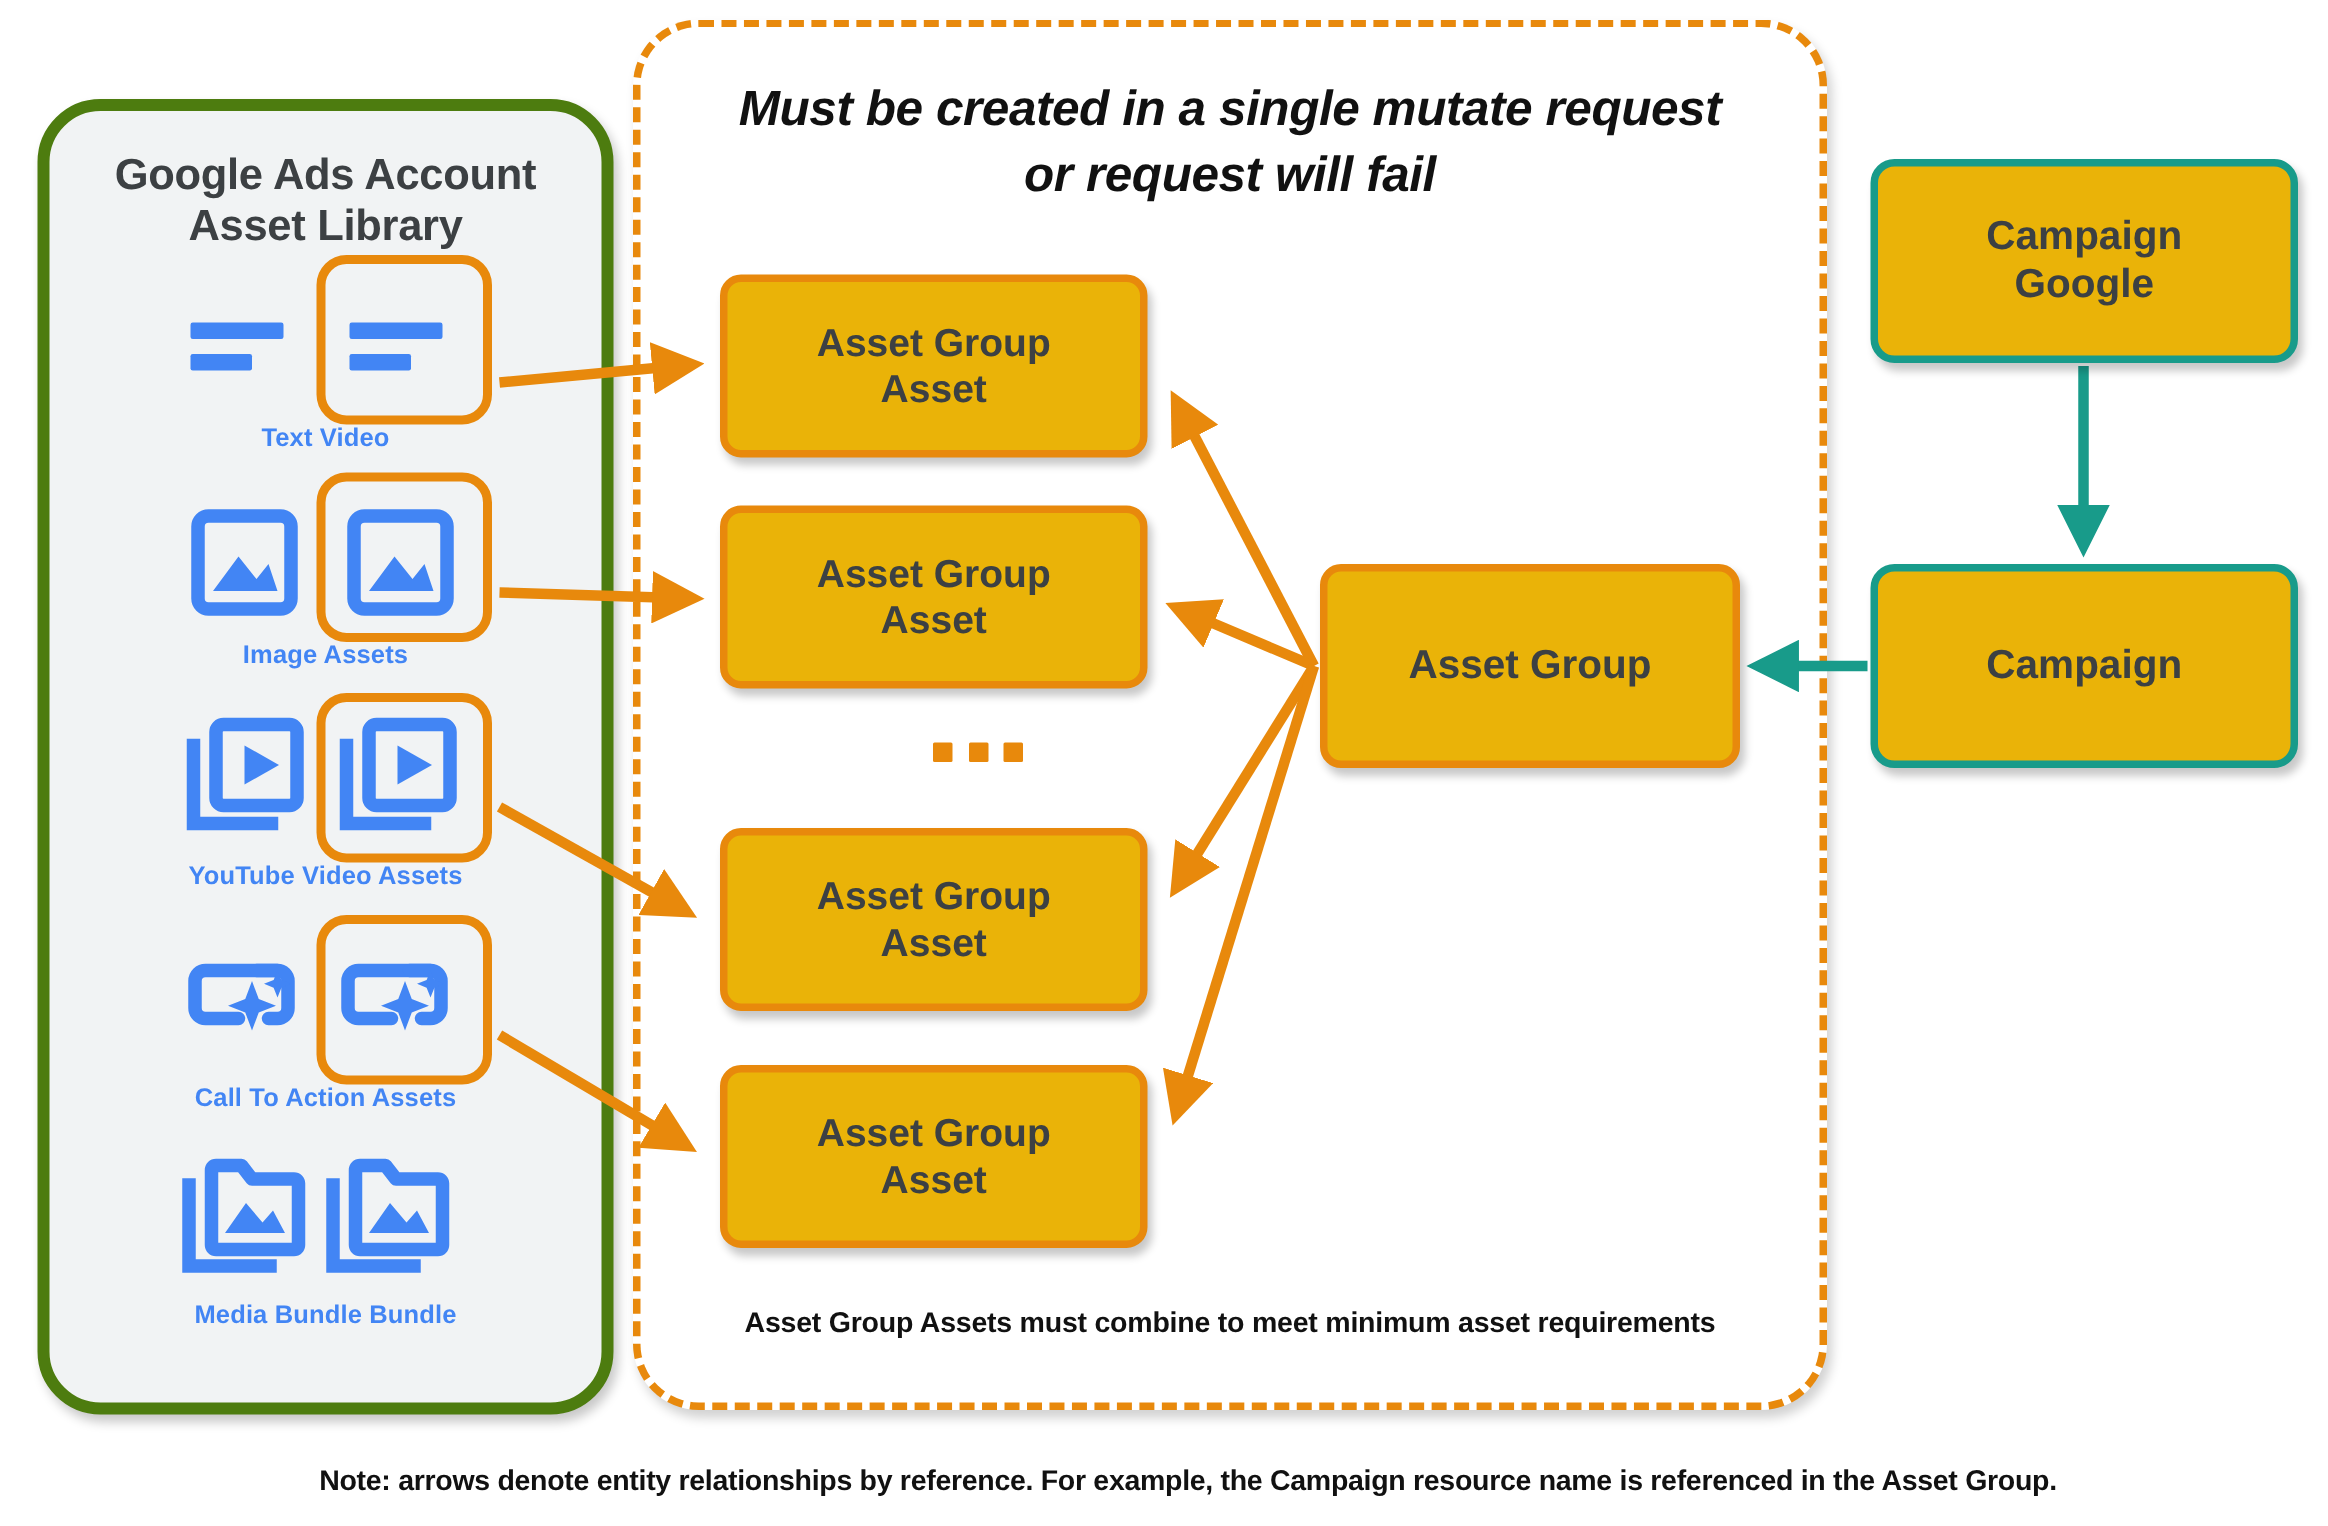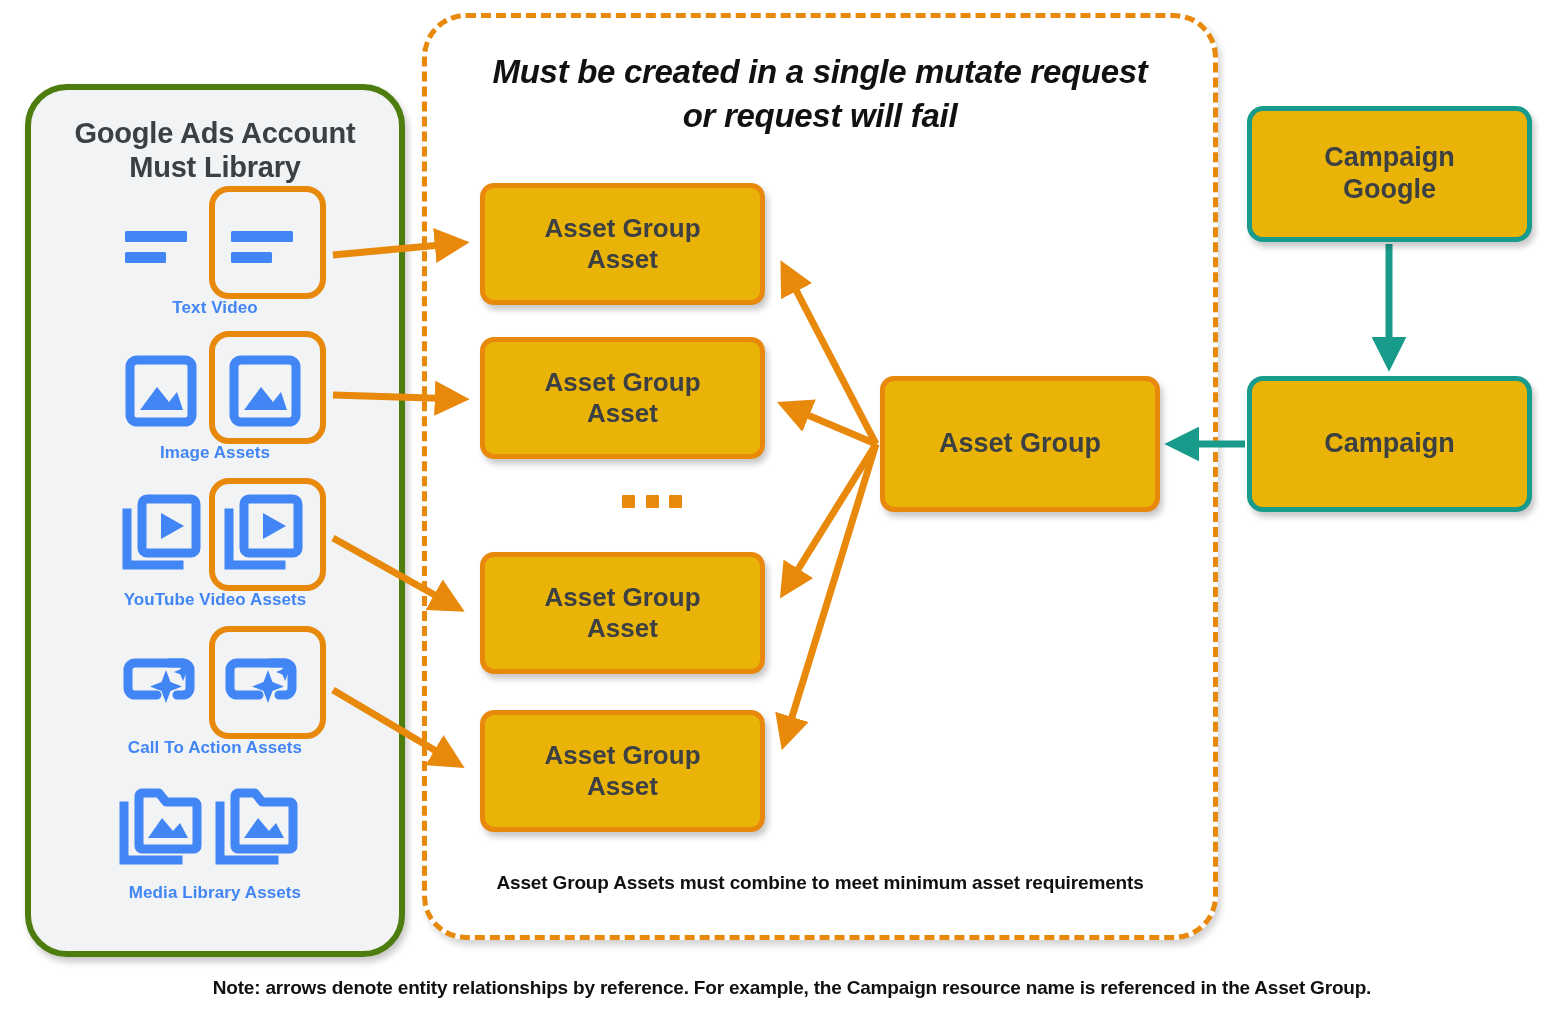--- a/index.html
+++ b/index.html
@@ -9,22 +9,22 @@
     font-family:"Liberation Sans", sans-serif;
     -webkit-font-smoothing:antialiased;
   }
   #stage{position:absolute;left:0;top:0;width:1552px;height:1017px;}
 
   
   #wires{position:absolute;left:0;top:0;width:1552px;height:1017px;pointer-events:none;z-index:4;}
 
   
   .sidebar{
-    position:absolute;left:25px;top:84px;width:368px;height:861px;
-    background:#f1f3f4;border:6px solid #4d7c0f;border-radius:42px;
+    position:absolute;left:25px;top:66px;width:368px;height:861px;
+    background:#f1f3f4;border:8px solid #4d7c0f;border-radius:42px;
     box-shadow:3px 5px 7px rgba(0,0,0,.22);
     z-index:2;
   }
   .sidebar-title{
     position:absolute;left:0;right:0;top:26px;
     text-align:center;color:#3c4043;
     font-size:29px;font-weight:700;line-height:1.18;
     letter-spacing:-.2px;
   }
 
@@ -101,21 +101,21 @@
 </head>
 <body>
 
 <div id="stage">
 
   <div class="dashed-box"></div>
 
   <div class="sidebar">
     <div class="sidebar-title">
       <div>Google Ads Account</div>
-      <div>Must Library</div>
+      <div>Asset Library</div>
     </div>
 
     <div class="asset-row" style="top:105px;">
       <div class="icon-pair">
         <div class="icon-slot left">
           <svg class="icon-svg" viewBox="0 0 96 96">
             <rect x="8" y="36" width="62" height="11" rx="1.5" fill="#4285f4"></rect>
             <rect x="8" y="57" width="41" height="11" rx="1.5" fill="#4285f4"></rect>
           </svg>
         </div>
@@ -203,21 +203,21 @@
           </svg>
         </div>
         <div class="icon-slot right">
           <svg class="icon-svg" viewBox="0 0 96 96">
             <path d="M7 26 L7 80 L61 80" fill="none" stroke="#4285f4" stroke-width="9" stroke-linecap="square"></path>
             <path d="M22 66 V16 a3 3 0 0 1 3 -3 h17 l7 9 h28 a3 3 0 0 1 3 3 v41 a3 3 0 0 1 -3 3 H25 a3 3 0 0 1 -3 -3 Z" fill="none" stroke="#4285f4" stroke-width="9" stroke-linejoin="round"></path>
             <path d="M31 58 L45 38 L56 51 L63 43 L71 58 Z" fill="#4285f4"></path>
           </svg>
         </div>
       </div>
-      <div class="asset-label" style="top:103px;">Media Library  Assets</div>
+      <div class="asset-label" style="top:103px;">Media Bundle  Bundle</div>
     </div>
   </div>
 
   <div class="mutate-note">
     <div>Must be created in a single mutate request</div>
     <div>or request will fail</div>
   </div>
 
   <div class="min-req-note">Asset Group Assets must combine to meet minimum asset requirements</div>
 

